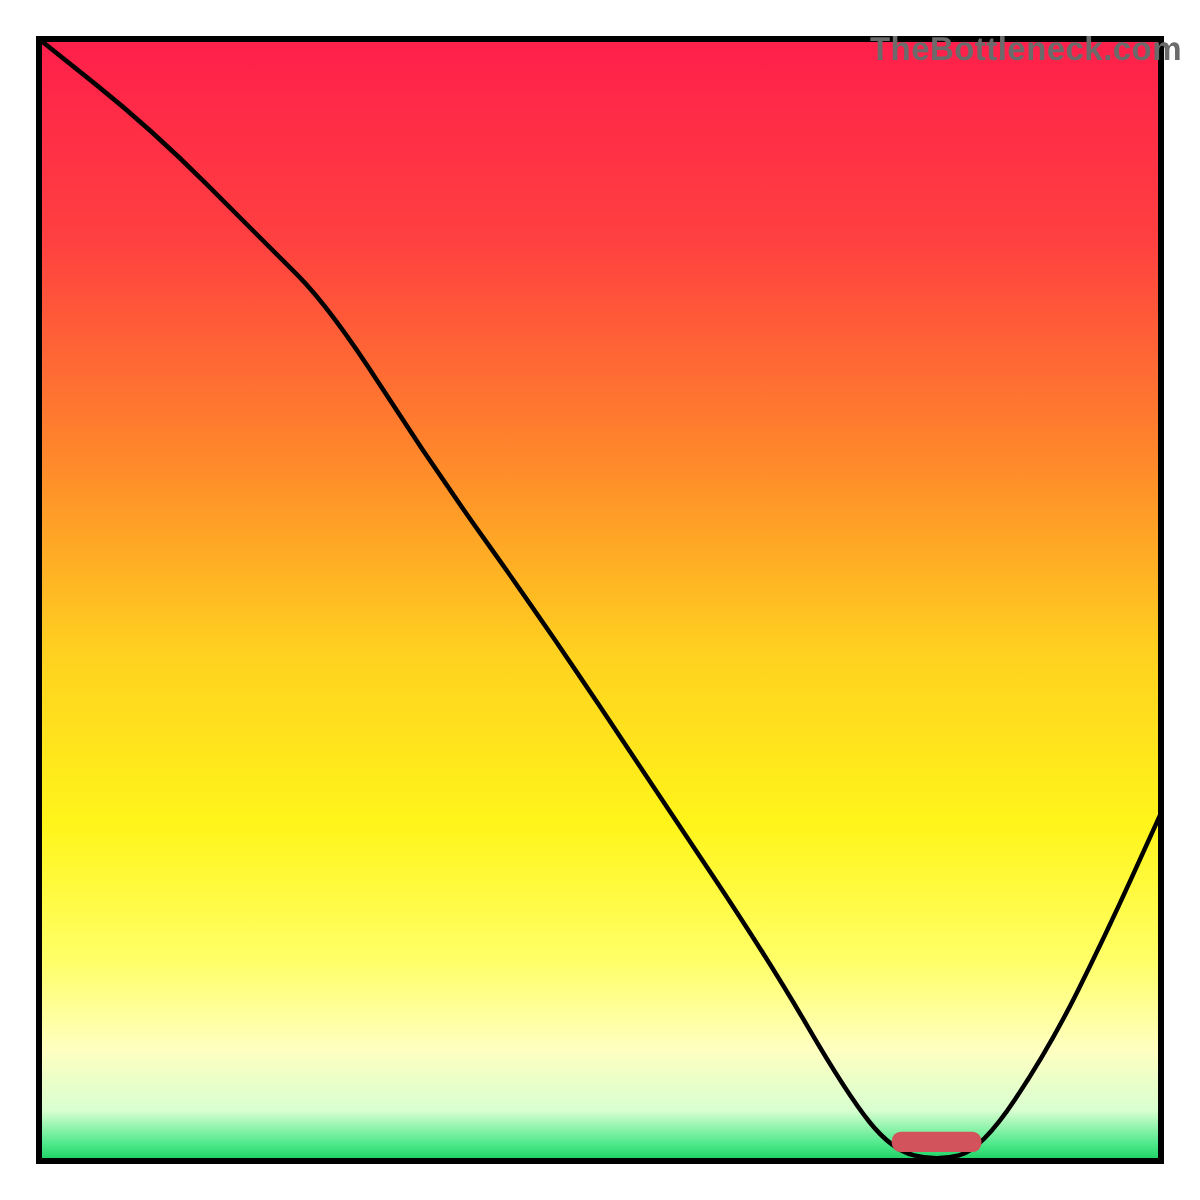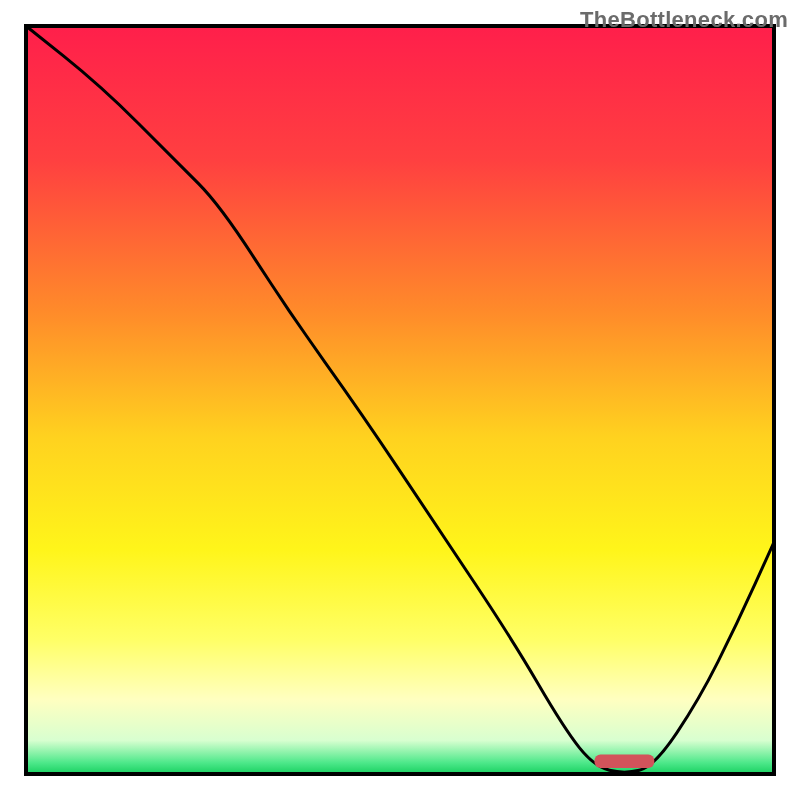--- a/index.html
+++ b/index.html
@@ -10,21 +10,21 @@
     background: #ffffff;
     font-family: Arial, Helvetica, sans-serif;
   }
   .container {
     position: relative;
     width: 800px;
     height: 800px;
   }
   .watermark {
     position: absolute;
-    top: 7px;
+    top: 20px;
     right: 12px;
     font-size: 22px;
     font-weight: 600;
     color: #6b6b6b;
     letter-spacing: 0.3px;
     z-index: 10;
   }
   svg {
     display: block;
   }

